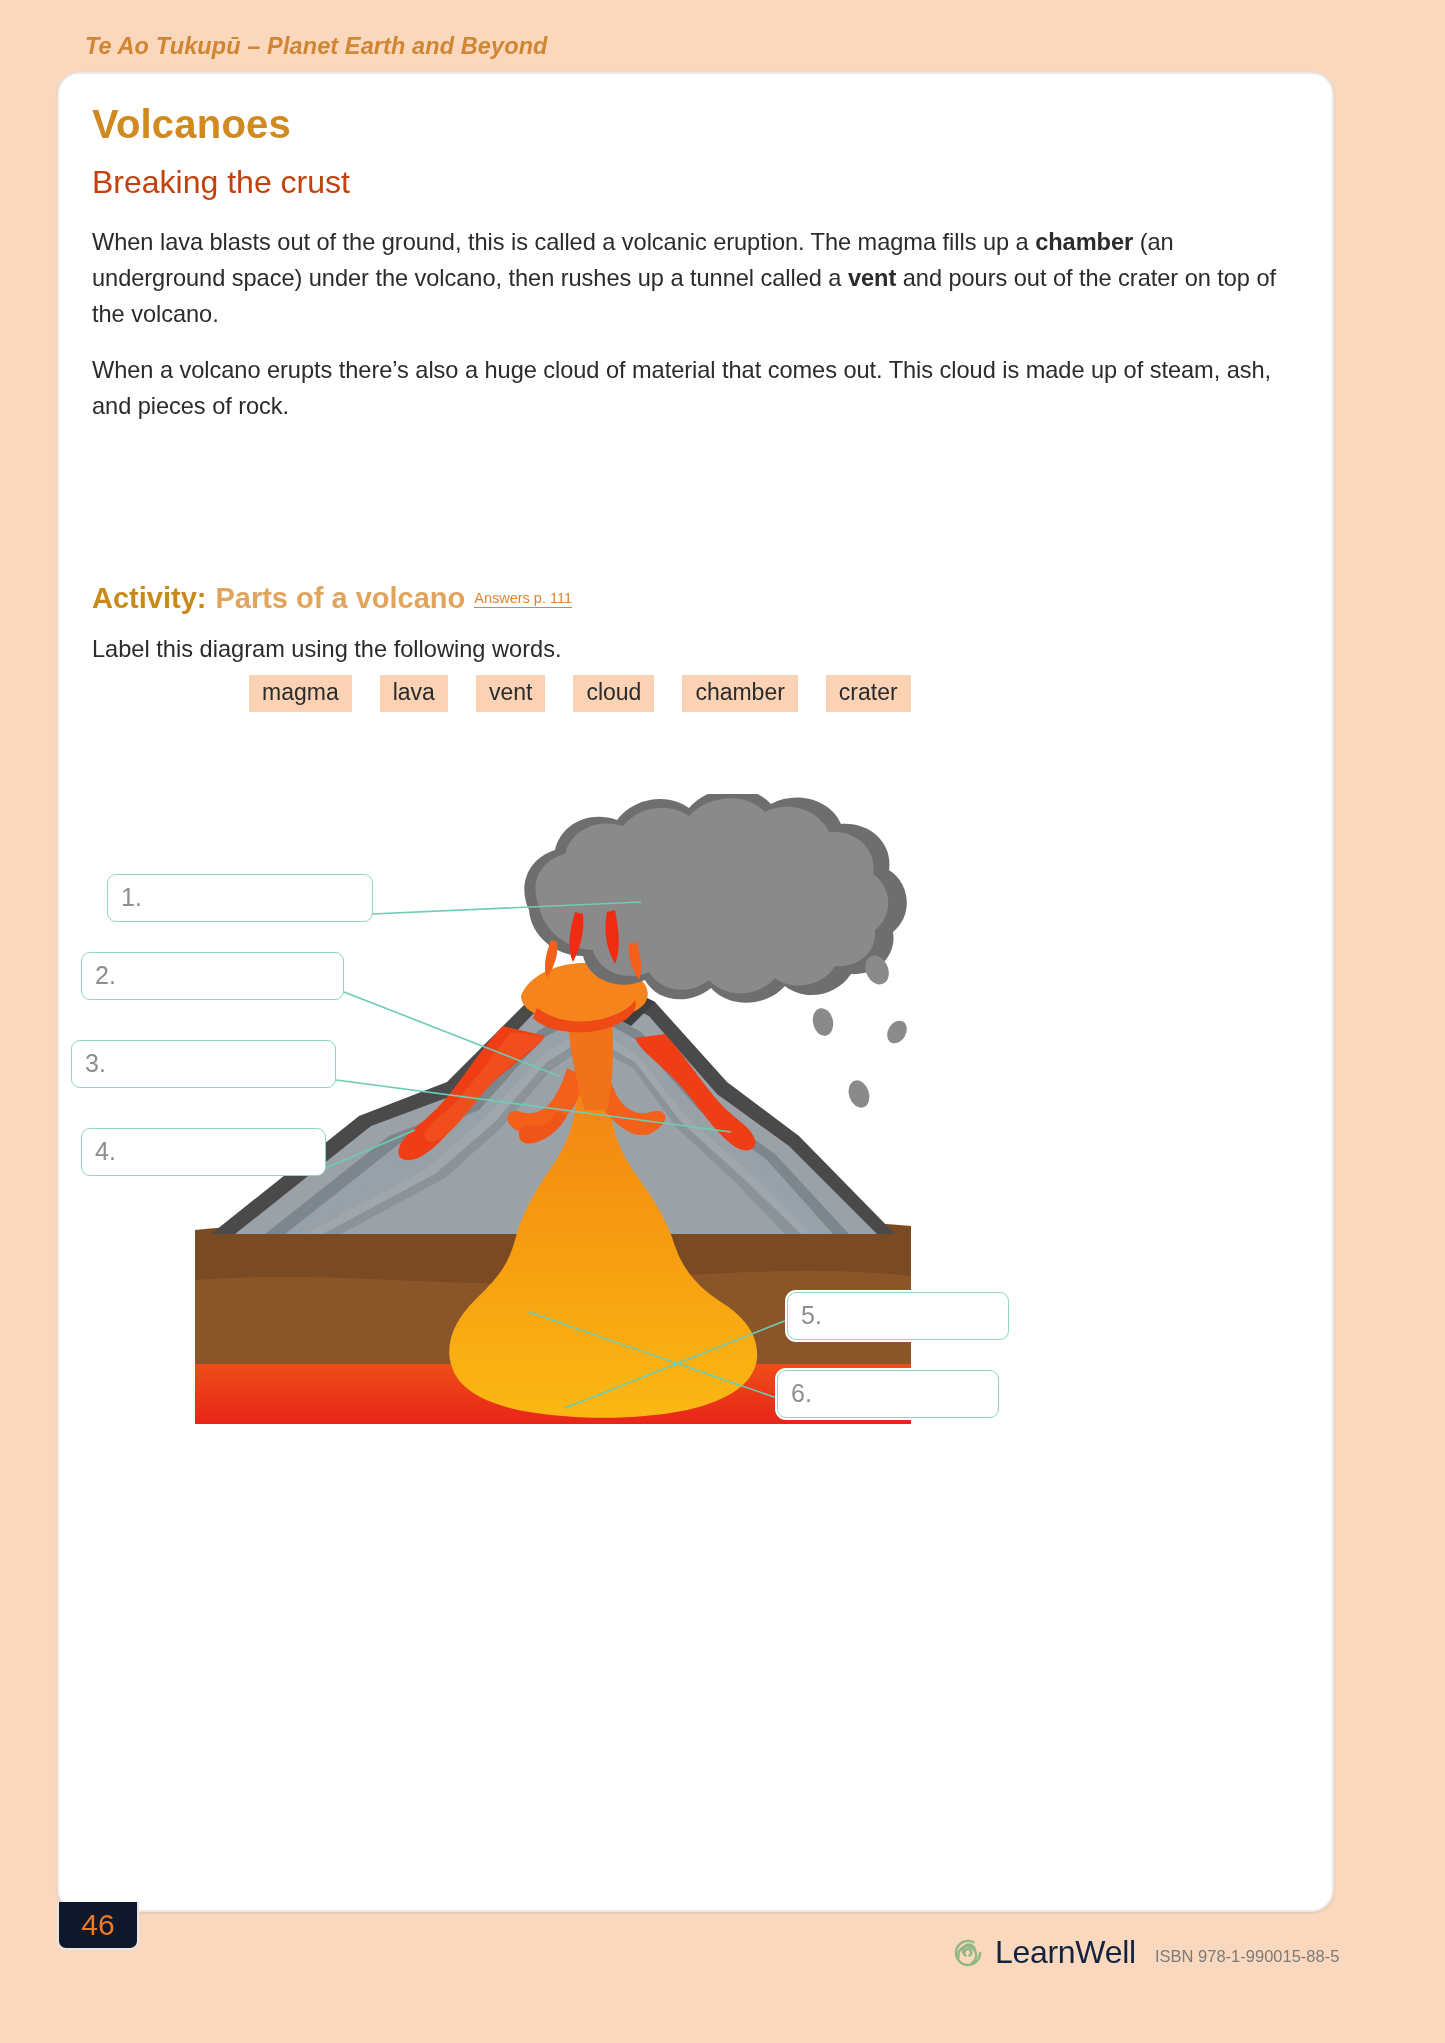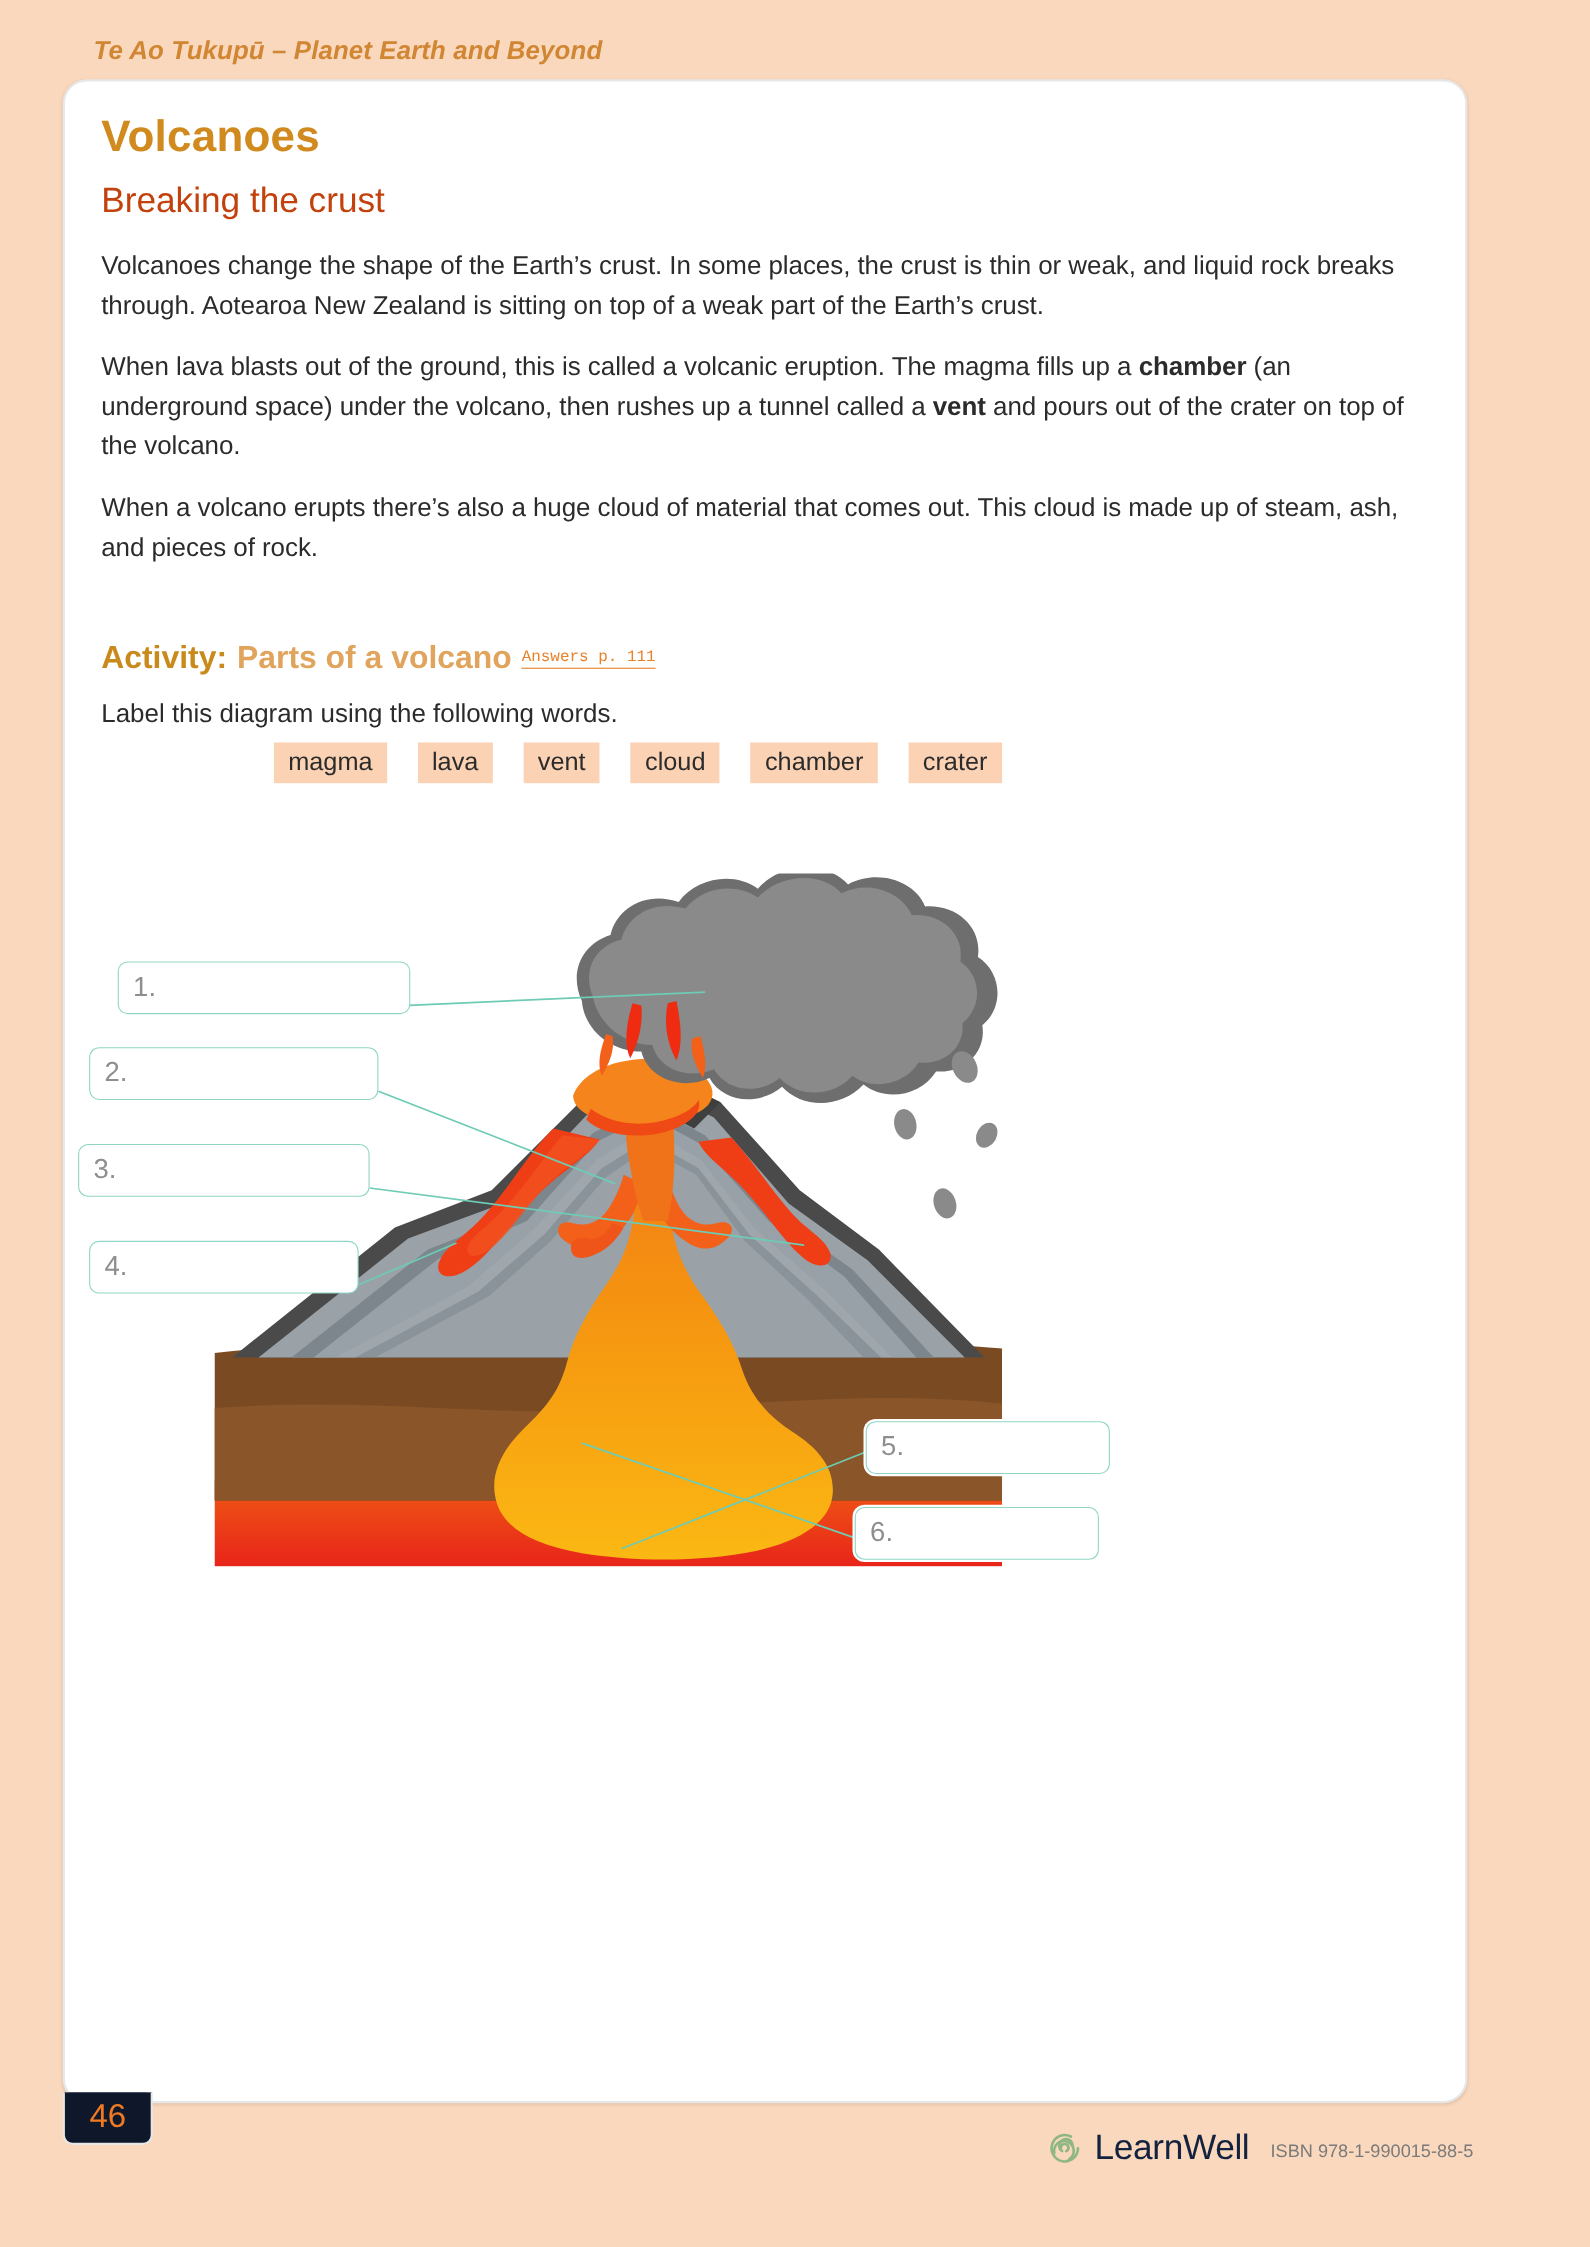--- a/index.html
+++ b/index.html
@@ -50,21 +50,21 @@
 
   
   .activity {
     position: absolute; left: 33px; top: 508px;
     display: flex; align-items: center;
   }
   .activity-kicker { font-size: 29px; font-weight: bold; color: #c98a1c; }
   .activity-title  { font-size: 29px; font-weight: bold; color: #e0a45c; margin-left: 9px; }
   .activity-ans {
     font-size: 14.5px; color: #e8822a; margin-left: 9px; margin-top: 1px;
-    border-bottom: 1.3px solid #e8822a; line-height: 17px; font-family: Liberation Mono, monospace;
+    border-bottom: 1.3px solid #e8822a; line-height: 17px;
   }
   .instruction {
     position: absolute; left: 33px; top: 562px;
     font-size: 23.6px; color: #2b2b2b;
   }
 
   
   .wordbank {
     position: absolute; left: 190px; top: 601px;
     display: flex; gap: 28px;
@@ -121,21 +121,20 @@
 <div class="page">
 
   <div class="runhead">Te Ao Tukupū – Planet Earth and Beyond</div>
 
   <div class="card">
 
     <div class="h1">Volcanoes</div>
     <div class="h2">Breaking the crust</div>
 
     <div class="body-copy" id="bodycopy">
-        <p><span>Volcanoes change the shape of the Earth’s crust. In some places, the crust is thin or weak, and liquid rock breaks through. Aotearoa New Zealand is sitting on top of a weak part of the Earth’s crust.</span></p>
         <p><span>When lava blasts out of the ground, this is called a volcanic eruption. The magma fills up a </span><b>chamber</b><span> (an underground space) under the volcano, then rushes up a tunnel called a </span><b>vent</b><span> and pours out of the crater on top of the volcano.</span></p>
         <p><span>When a volcano erupts there’s also a huge cloud of material that comes out. This cloud is made up of steam, ash, and pieces of rock.</span></p>
       </div>
 
     <div class="activity">
       <span class="activity-kicker">Activity:</span>
       <span class="activity-title">Parts of a volcano</span>
       <span class="activity-ans">Answers p. 111</span>
     </div>
 

